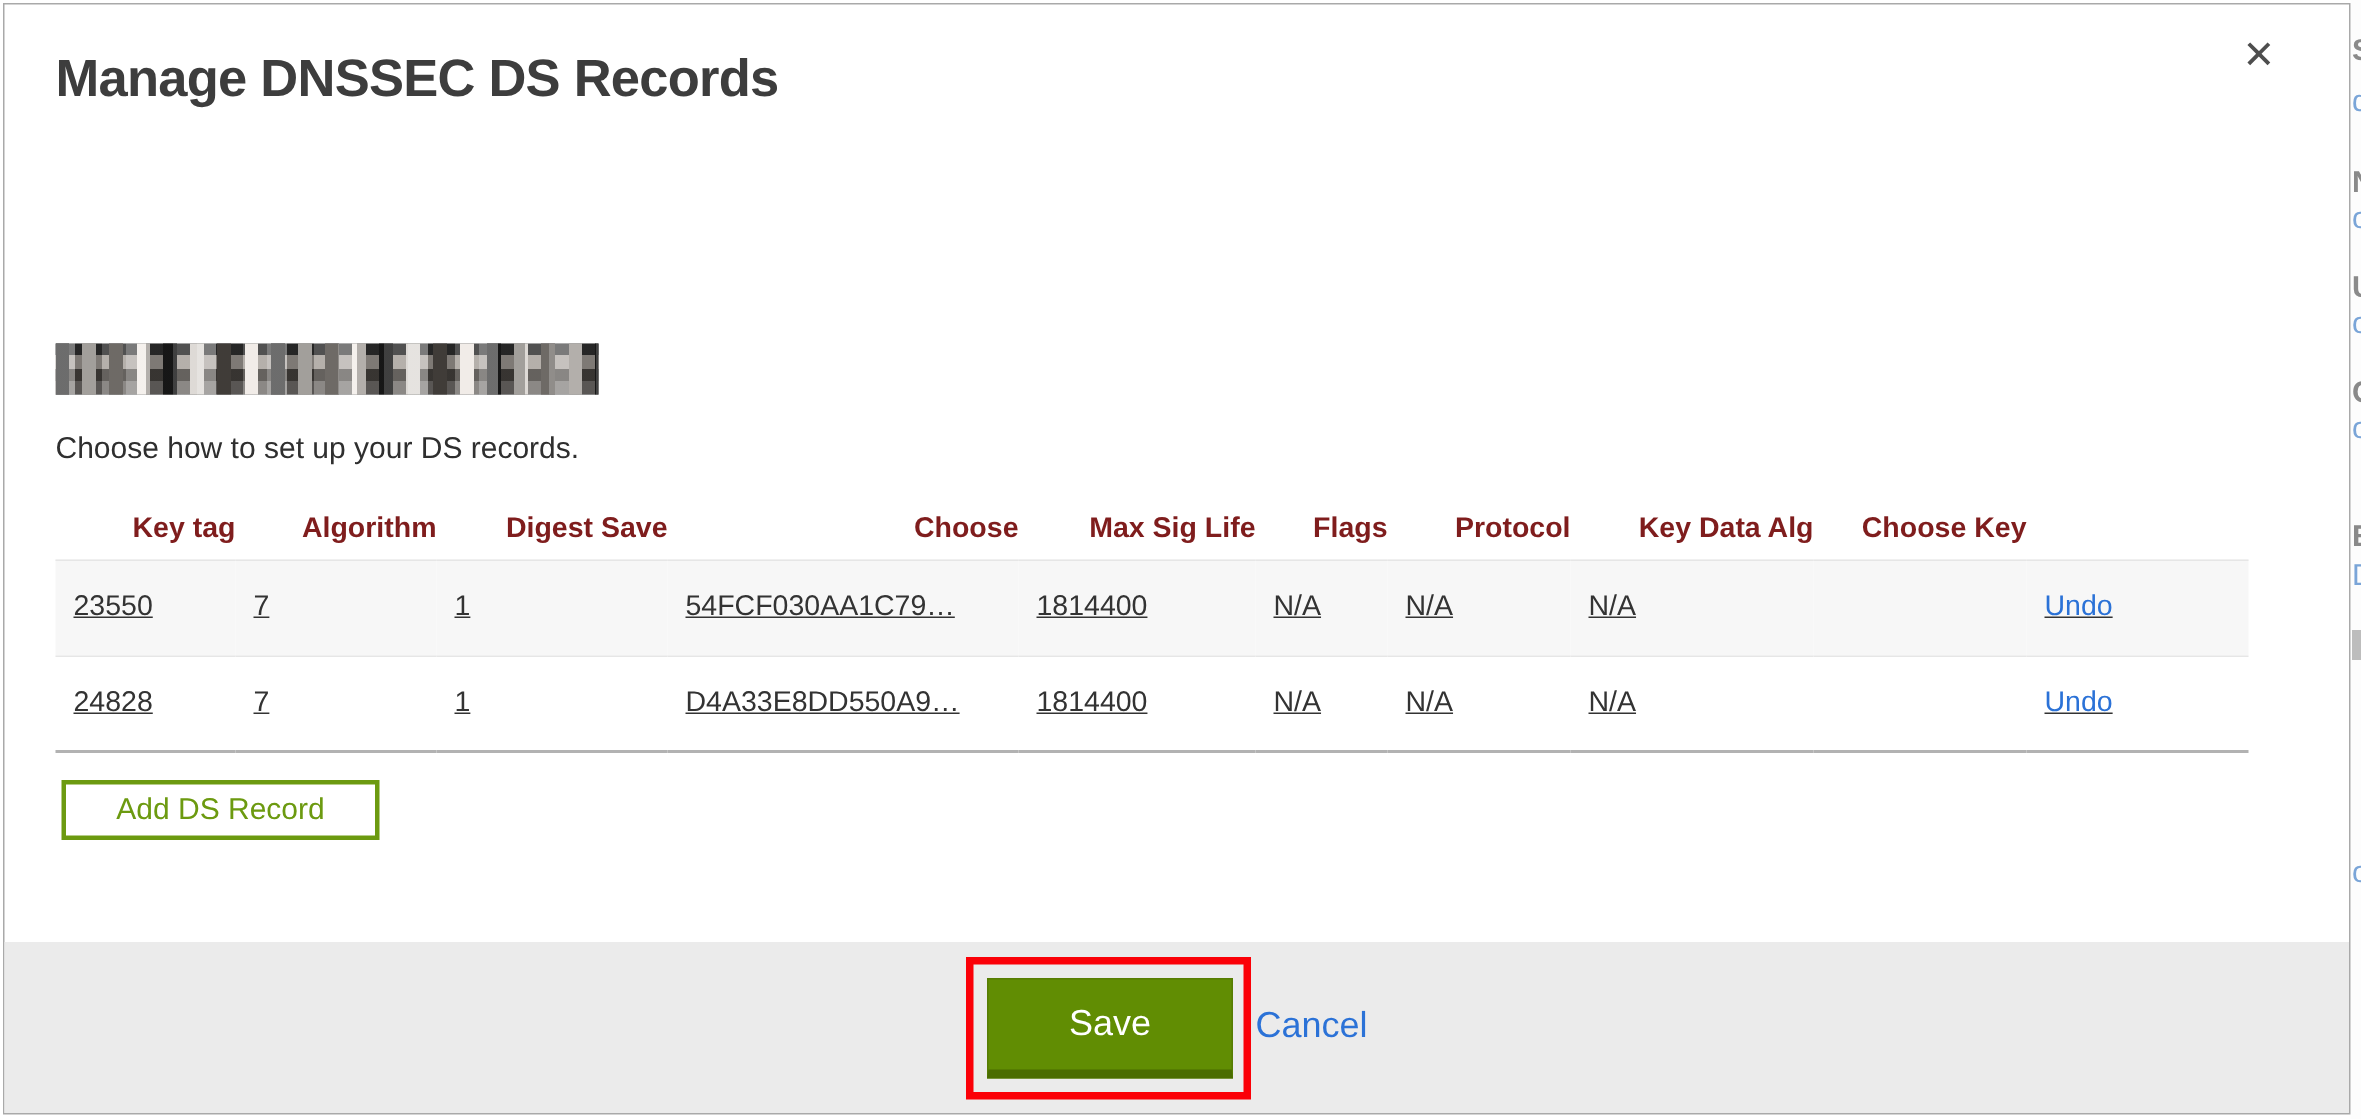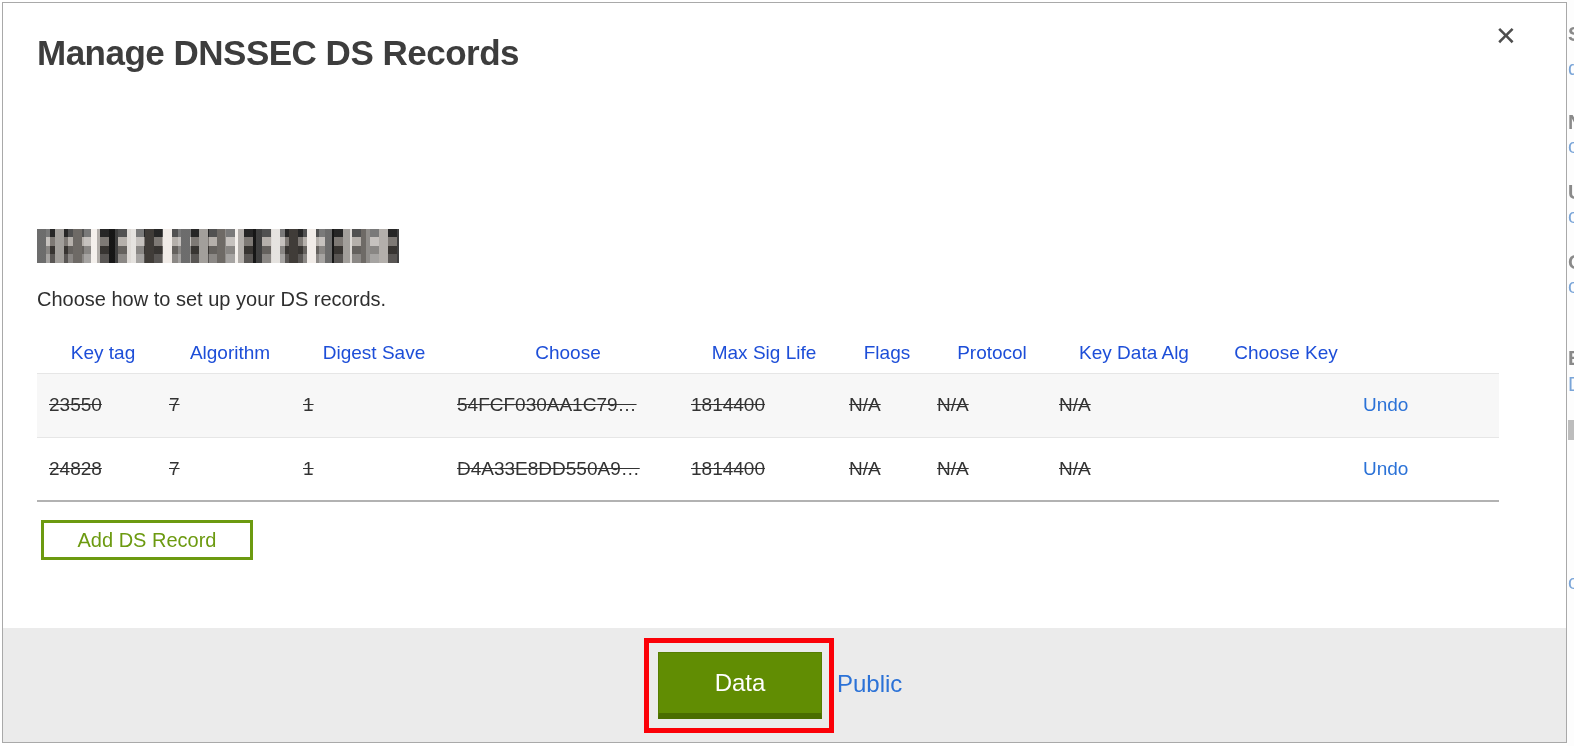--- a/index.html
+++ b/index.html
@@ -26,22 +26,22 @@
               background-image:
                 repeating-linear-gradient(90deg, rgba(255,255,255,.35) 0 13px, rgba(0,0,0,.25) 13px 31px, rgba(255,255,255,.15) 31px 47px),
                 repeating-linear-gradient(90deg, #1e1e1e 0 9px, transparent 9px 18px, #d8d4cf 18px 27px, transparent 27px 36px, #55504b 36px 45px, transparent 45px 54px, #efe9e4 54px 63px, transparent 63px 72px),
                 repeating-linear-gradient(0deg, #777370 0 9px, #4a4642 9px 17px, #a8a29c 17px 26px, #333333 26px 34px); }
 
   .subtitle { position:absolute; left:34px; top:285px; font-size:20px; color:#2f2f2f; }
 
   
   .ds-table { position:absolute; left:34px; top:330px; width:1462px; border-collapse:collapse;
               table-layout:fixed; font-size:19px; color:#333; }
-  .ds-table th { text-align:center; font-weight:400; color:#1d4ed8; height:40px; padding:0 0 0 12px; vertical-align:middle; }
-  .ds-table td { height:64px; padding:0 0 0 12px; vertical-align:middle; }
+  .ds-table th { text-align:right; font-weight:700; color:#7f1d1d; height:40px; padding:0 0 0 12px; vertical-align:middle; }
+  .ds-table td { height:64px; padding:0 0 0 12px; vertical-align:middle;text-decoration:underline; }
   .ds-table tr.data-row { border-top:1px solid #e6e6e6; }
   .ds-table tr.row-alt { background:#f7f7f7; }
   .ds-table { border-bottom:2px solid #b2b2b2; }
   .struck { text-decoration:line-through; }
   .undo-cell { text-align:left; padding-right:20px !important; }
   .link { color:#2b72d7; cursor:pointer; text-decoration:none; }
 
   .add-btn { position:absolute; left:38px; top:517px; width:212px; height:40px;
              background:#ffffff; border:3px solid #6c9a10; color:#6c9a10;
              font-size:20px; font-family:Liberation Sans, sans-serif; text-align:center; line-height:34px; cursor:pointer; }
@@ -139,18 +139,18 @@
         </tr>
       </tbody>
     </table>
 
     <button class="add-btn">Add DS Record</button>
 
     <div class="footer"></div>
 
     <div class="red-annotation"></div>
 
-    <button class="save-btn">Data</button>
+    <button class="save-btn">Save</button>
 
-    <a class="cancel-link link">Public</a>
+    <a class="cancel-link link">Cancel</a>
 
   </div>
 </div>
 
 </body></html>

